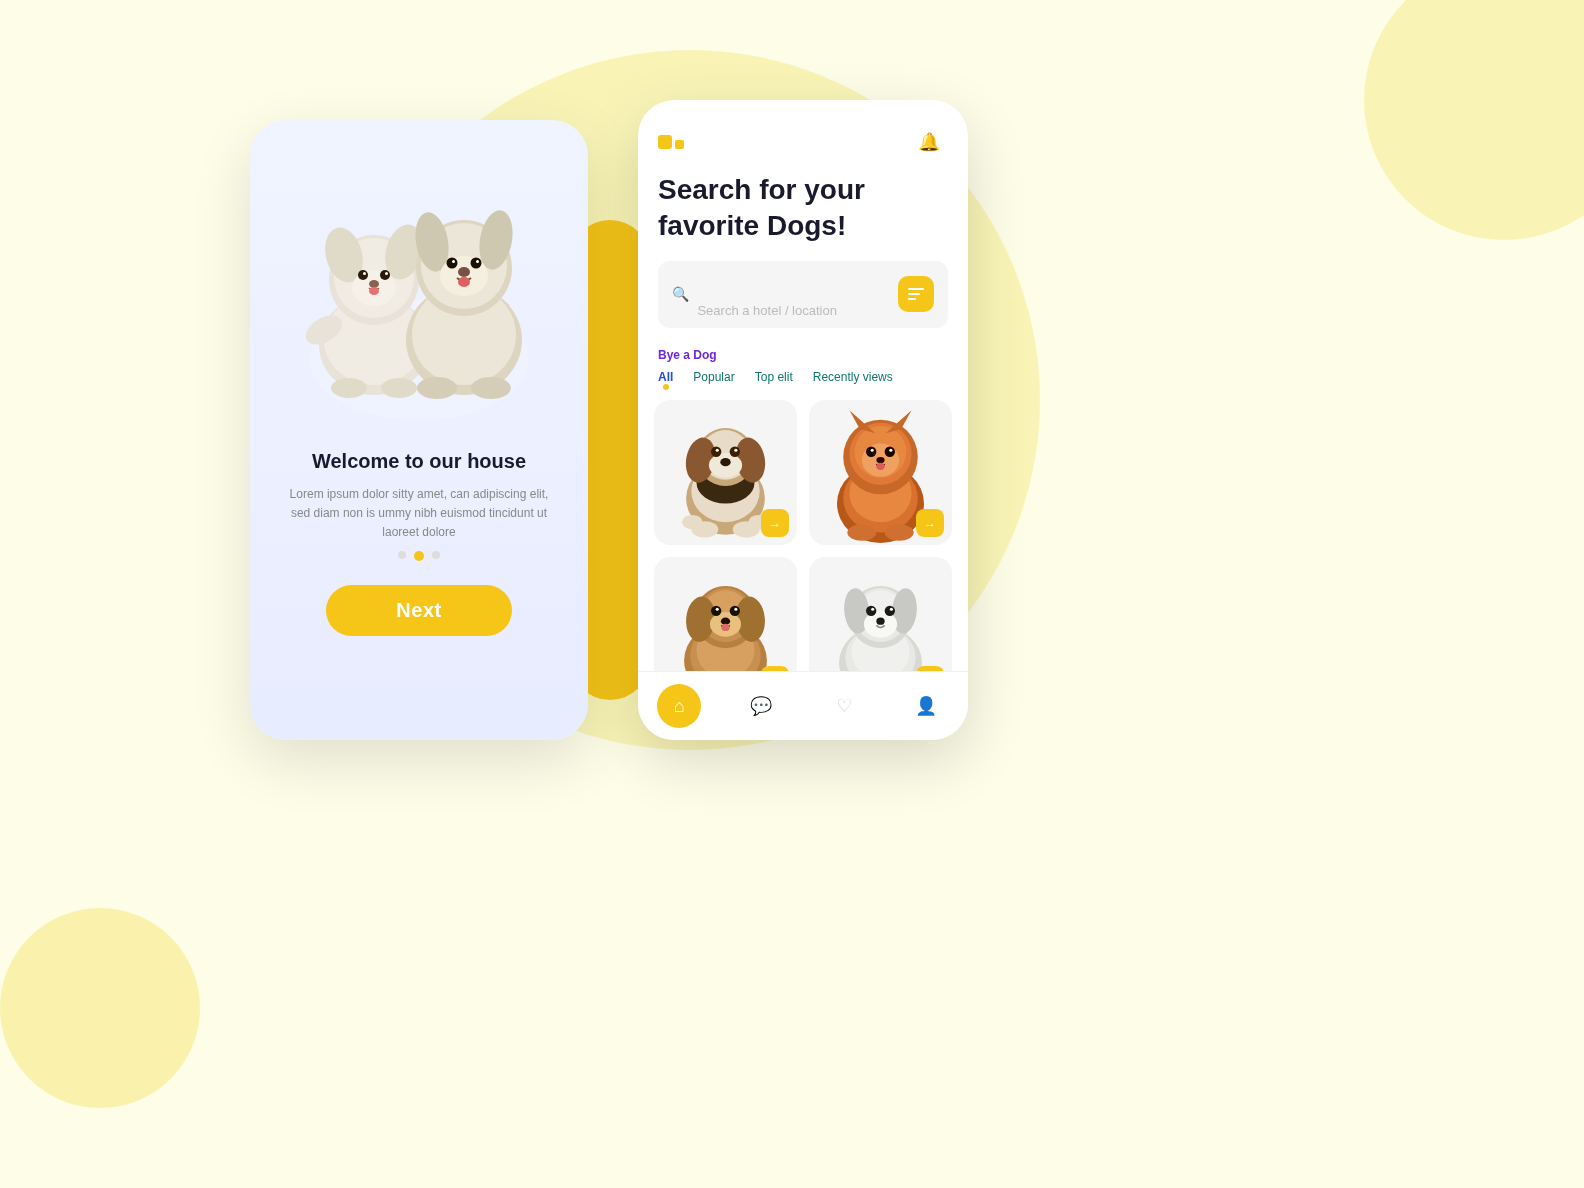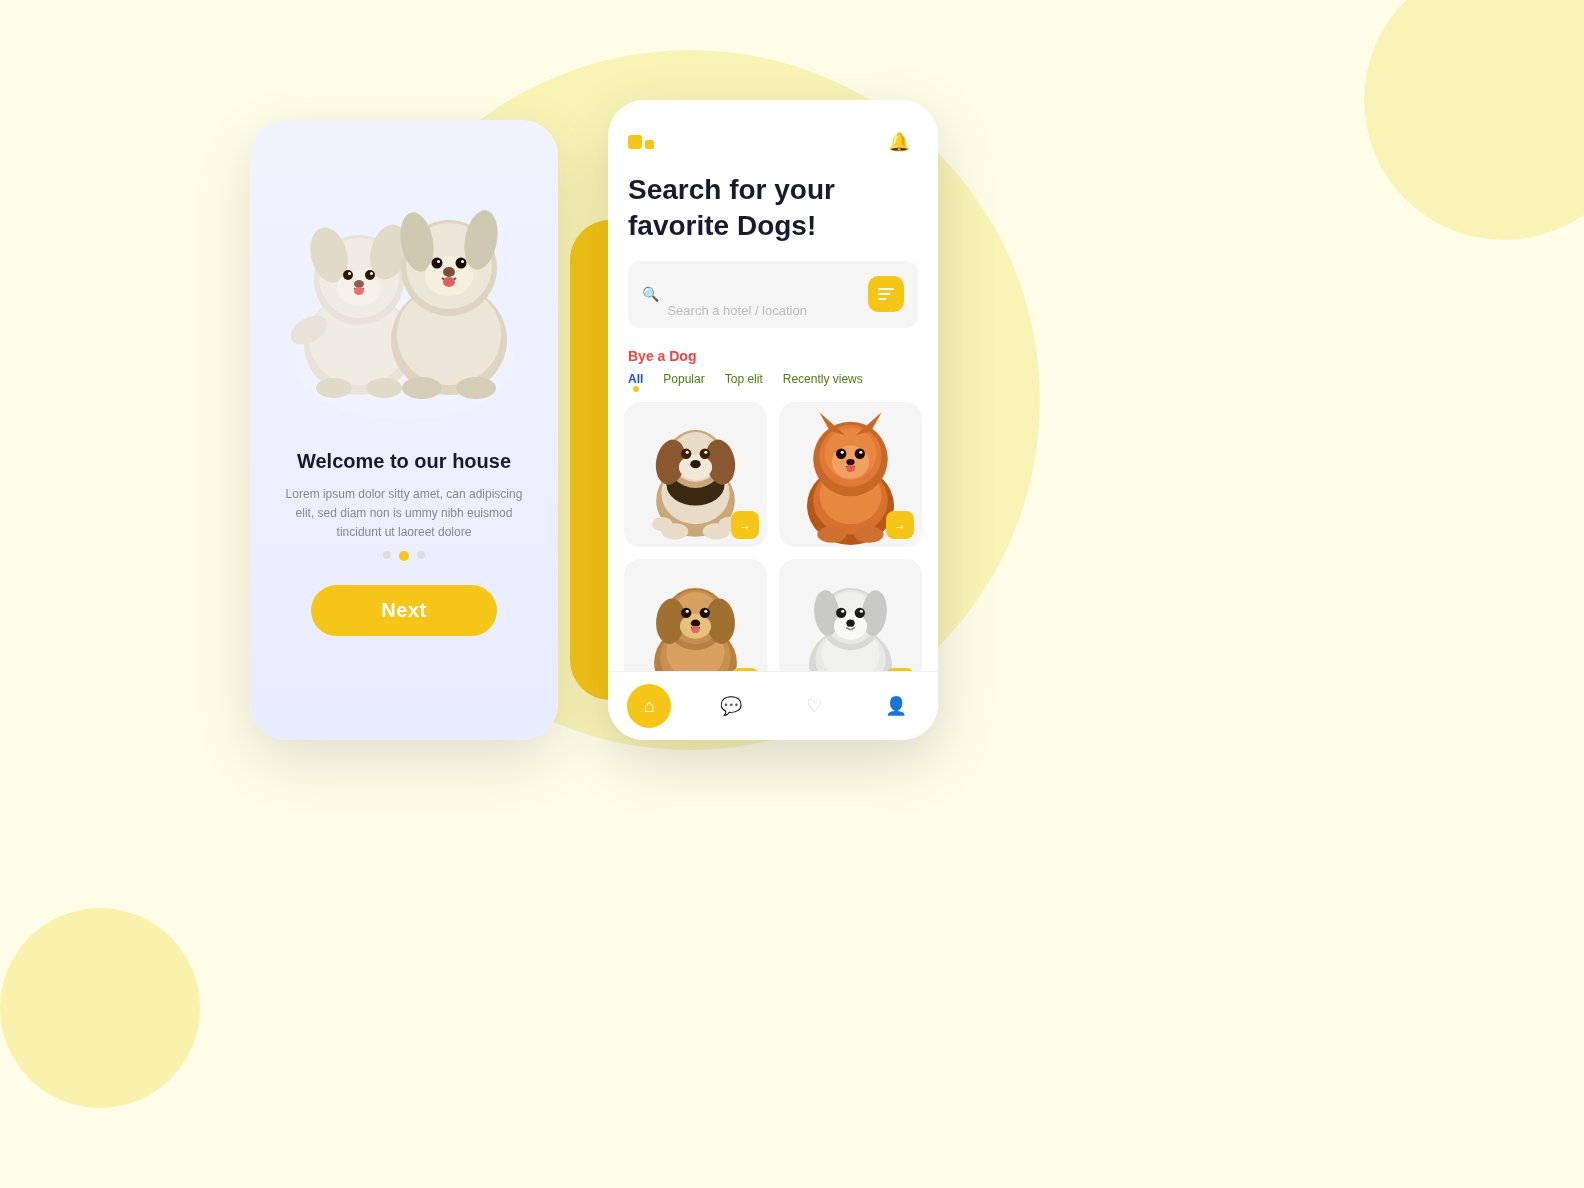--- a/index.html
+++ b/index.html
@@ -67,21 +67,21 @@
       position: absolute;
       top: 120px;
       left: 250px;
       display: flex;
       gap: 0px;
       z-index: 2;
     }
 
     
     .onboarding-screen {
-      width: 308px;
+      width: 338px;
       height: 620px;
       background: linear-gradient(180deg, #f0f4ff 0%, #e8ecff 100%);
       border-radius: 36px;
       position: relative;
       box-shadow: 0 20px 60px rgba(0,0,0,0.12);
       overflow: hidden;
       display: flex;
       flex-direction: column;
       align-items: center;
     }
@@ -262,35 +262,35 @@
       height: 2px;
       background: white;
       border-radius: 2px;
     }
 
     .filter-line:nth-child(2) { width: 12px; }
     .filter-line:nth-child(3) { width: 8px; }
 
     .section-title {
       padding: 12px 20px 8px;
-      font-size: 14px;
+      font-size: 12px;
       font-weight: 700;
-      color: #ef4444;
+      color: #6d28d9;
     }
 
     .tabs-row {
       display: flex;
       padding: 0 20px;
       gap: 20px;
       margin-bottom: 12px;
     }
 
     .tab-item {
       font-size: 12px;
-      color: #4d7c0f;
+      color: #0f766e;
       cursor: pointer;
       position: relative;
       padding-bottom: 4px;
     }
 
     .tab-item.active {
       color: #1d4ed8;
       font-weight: 600;
     }
 

